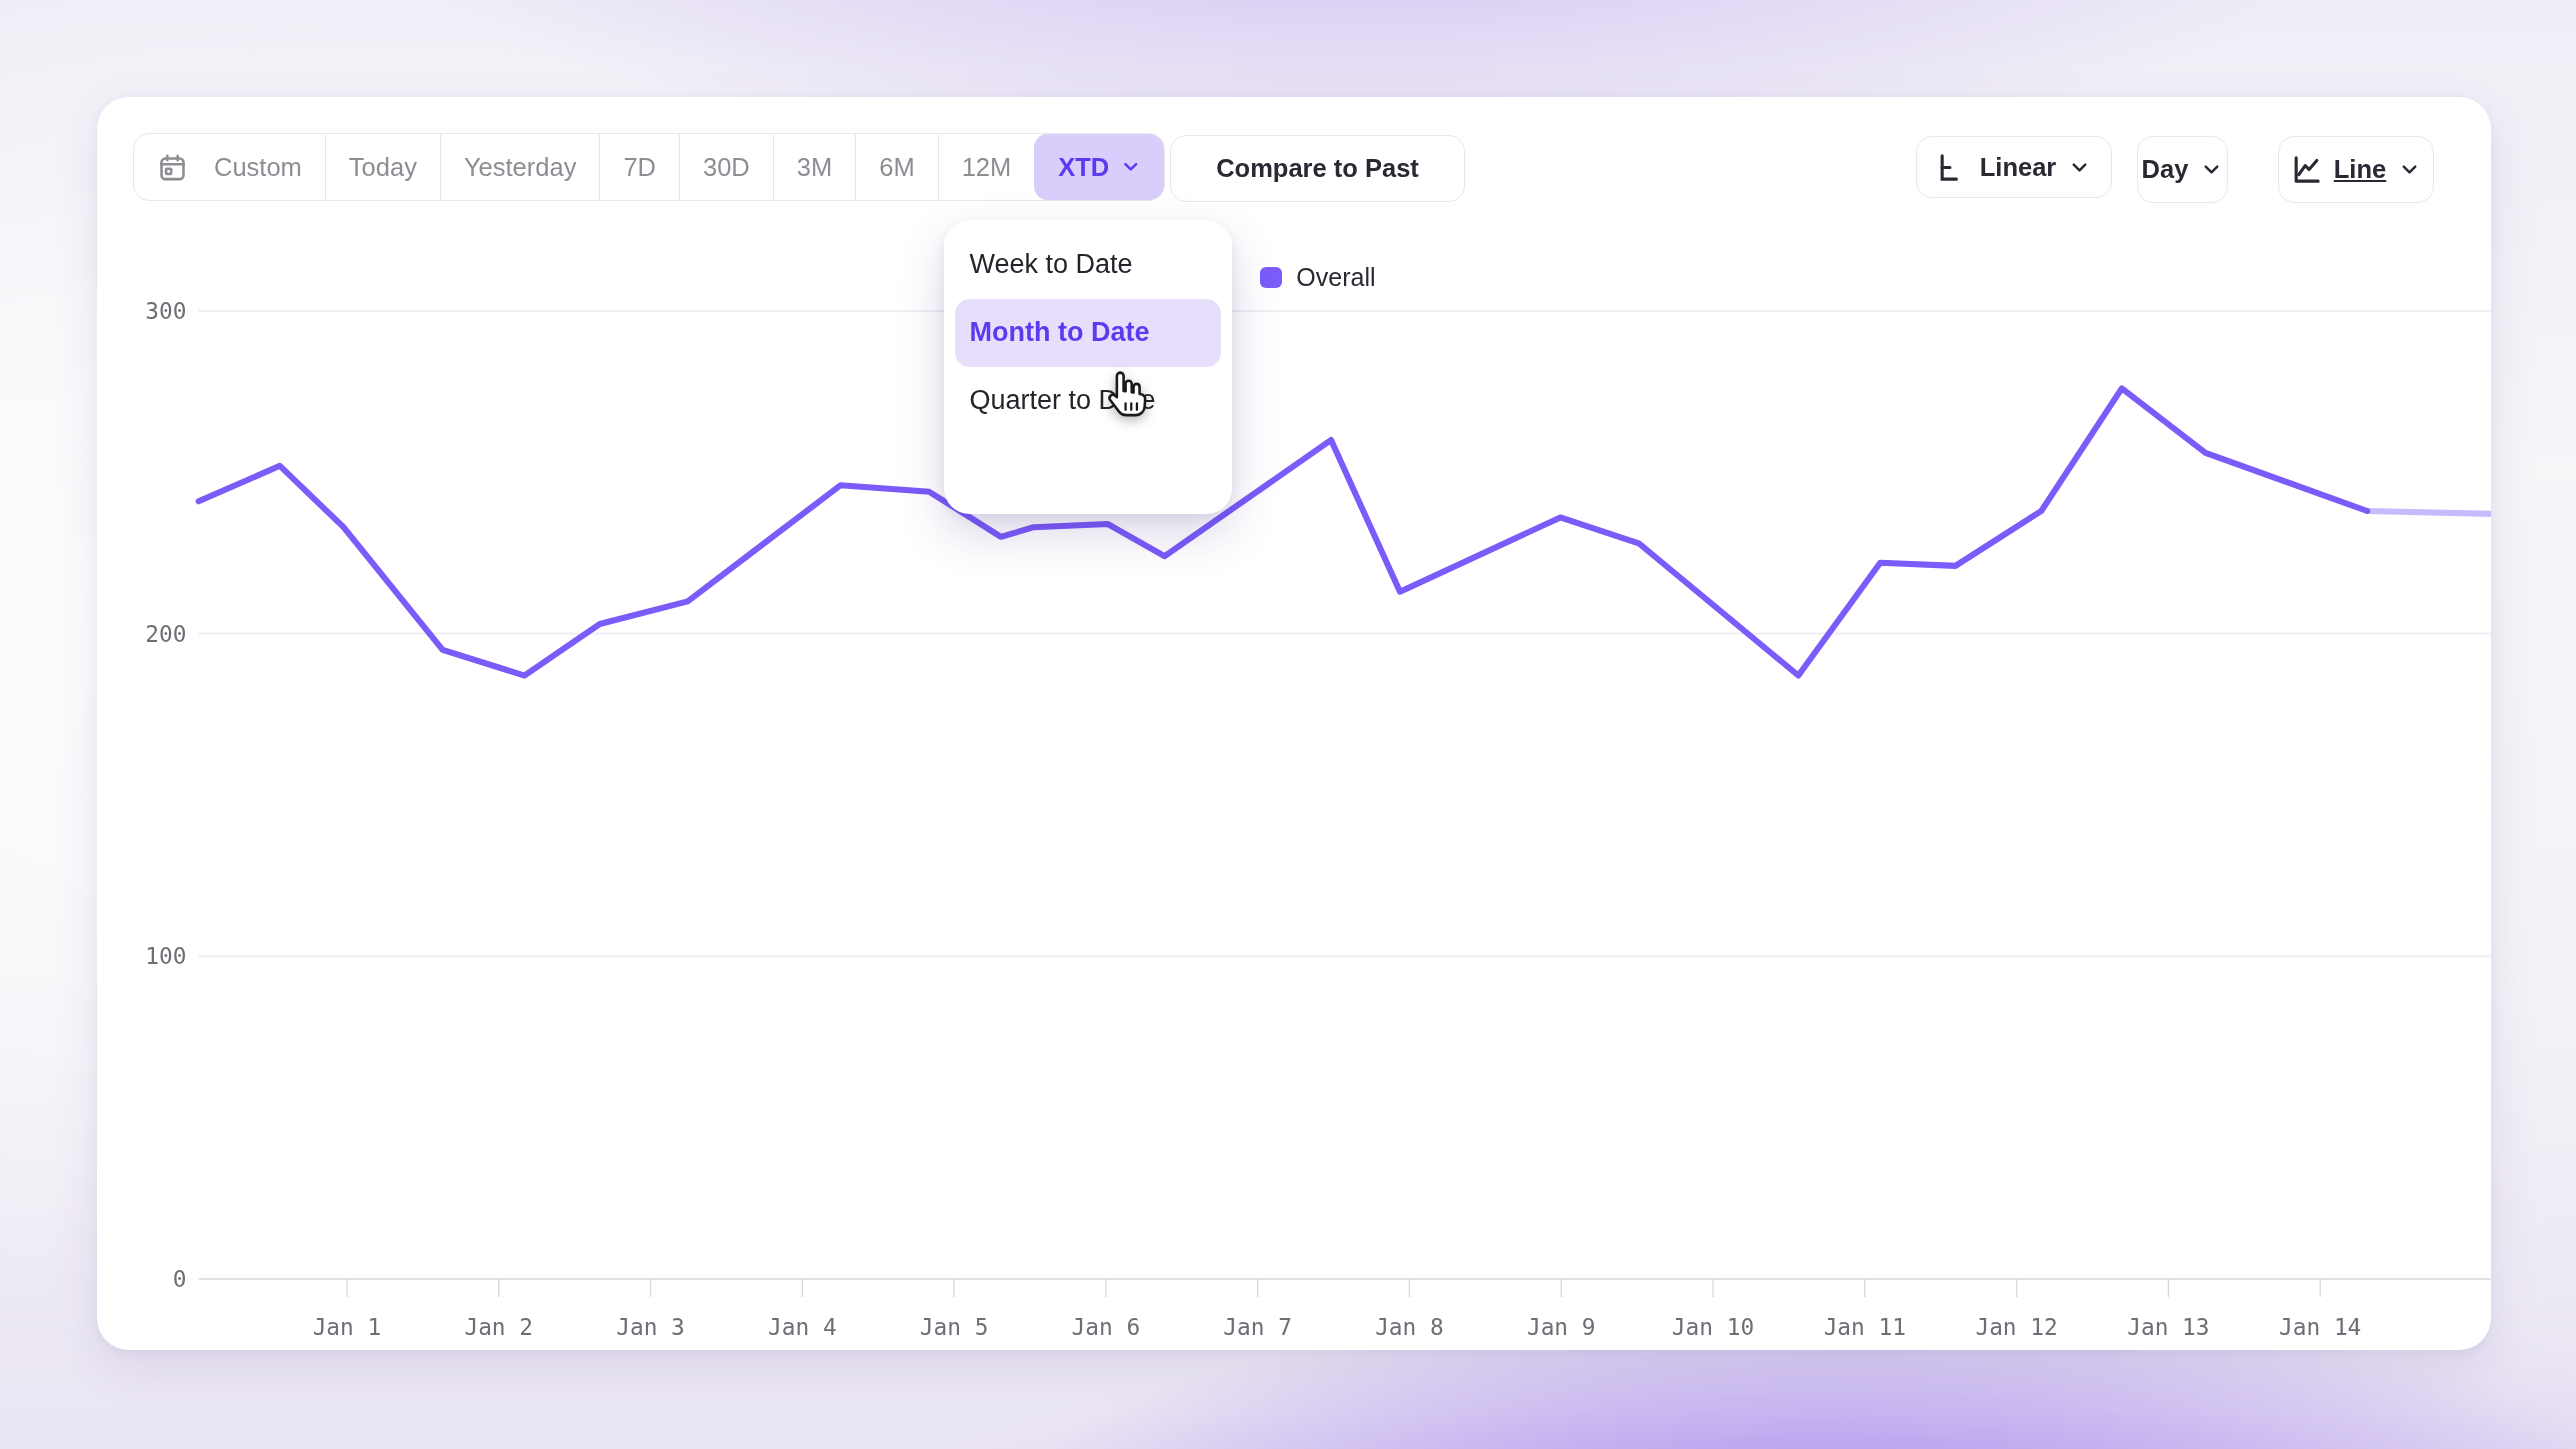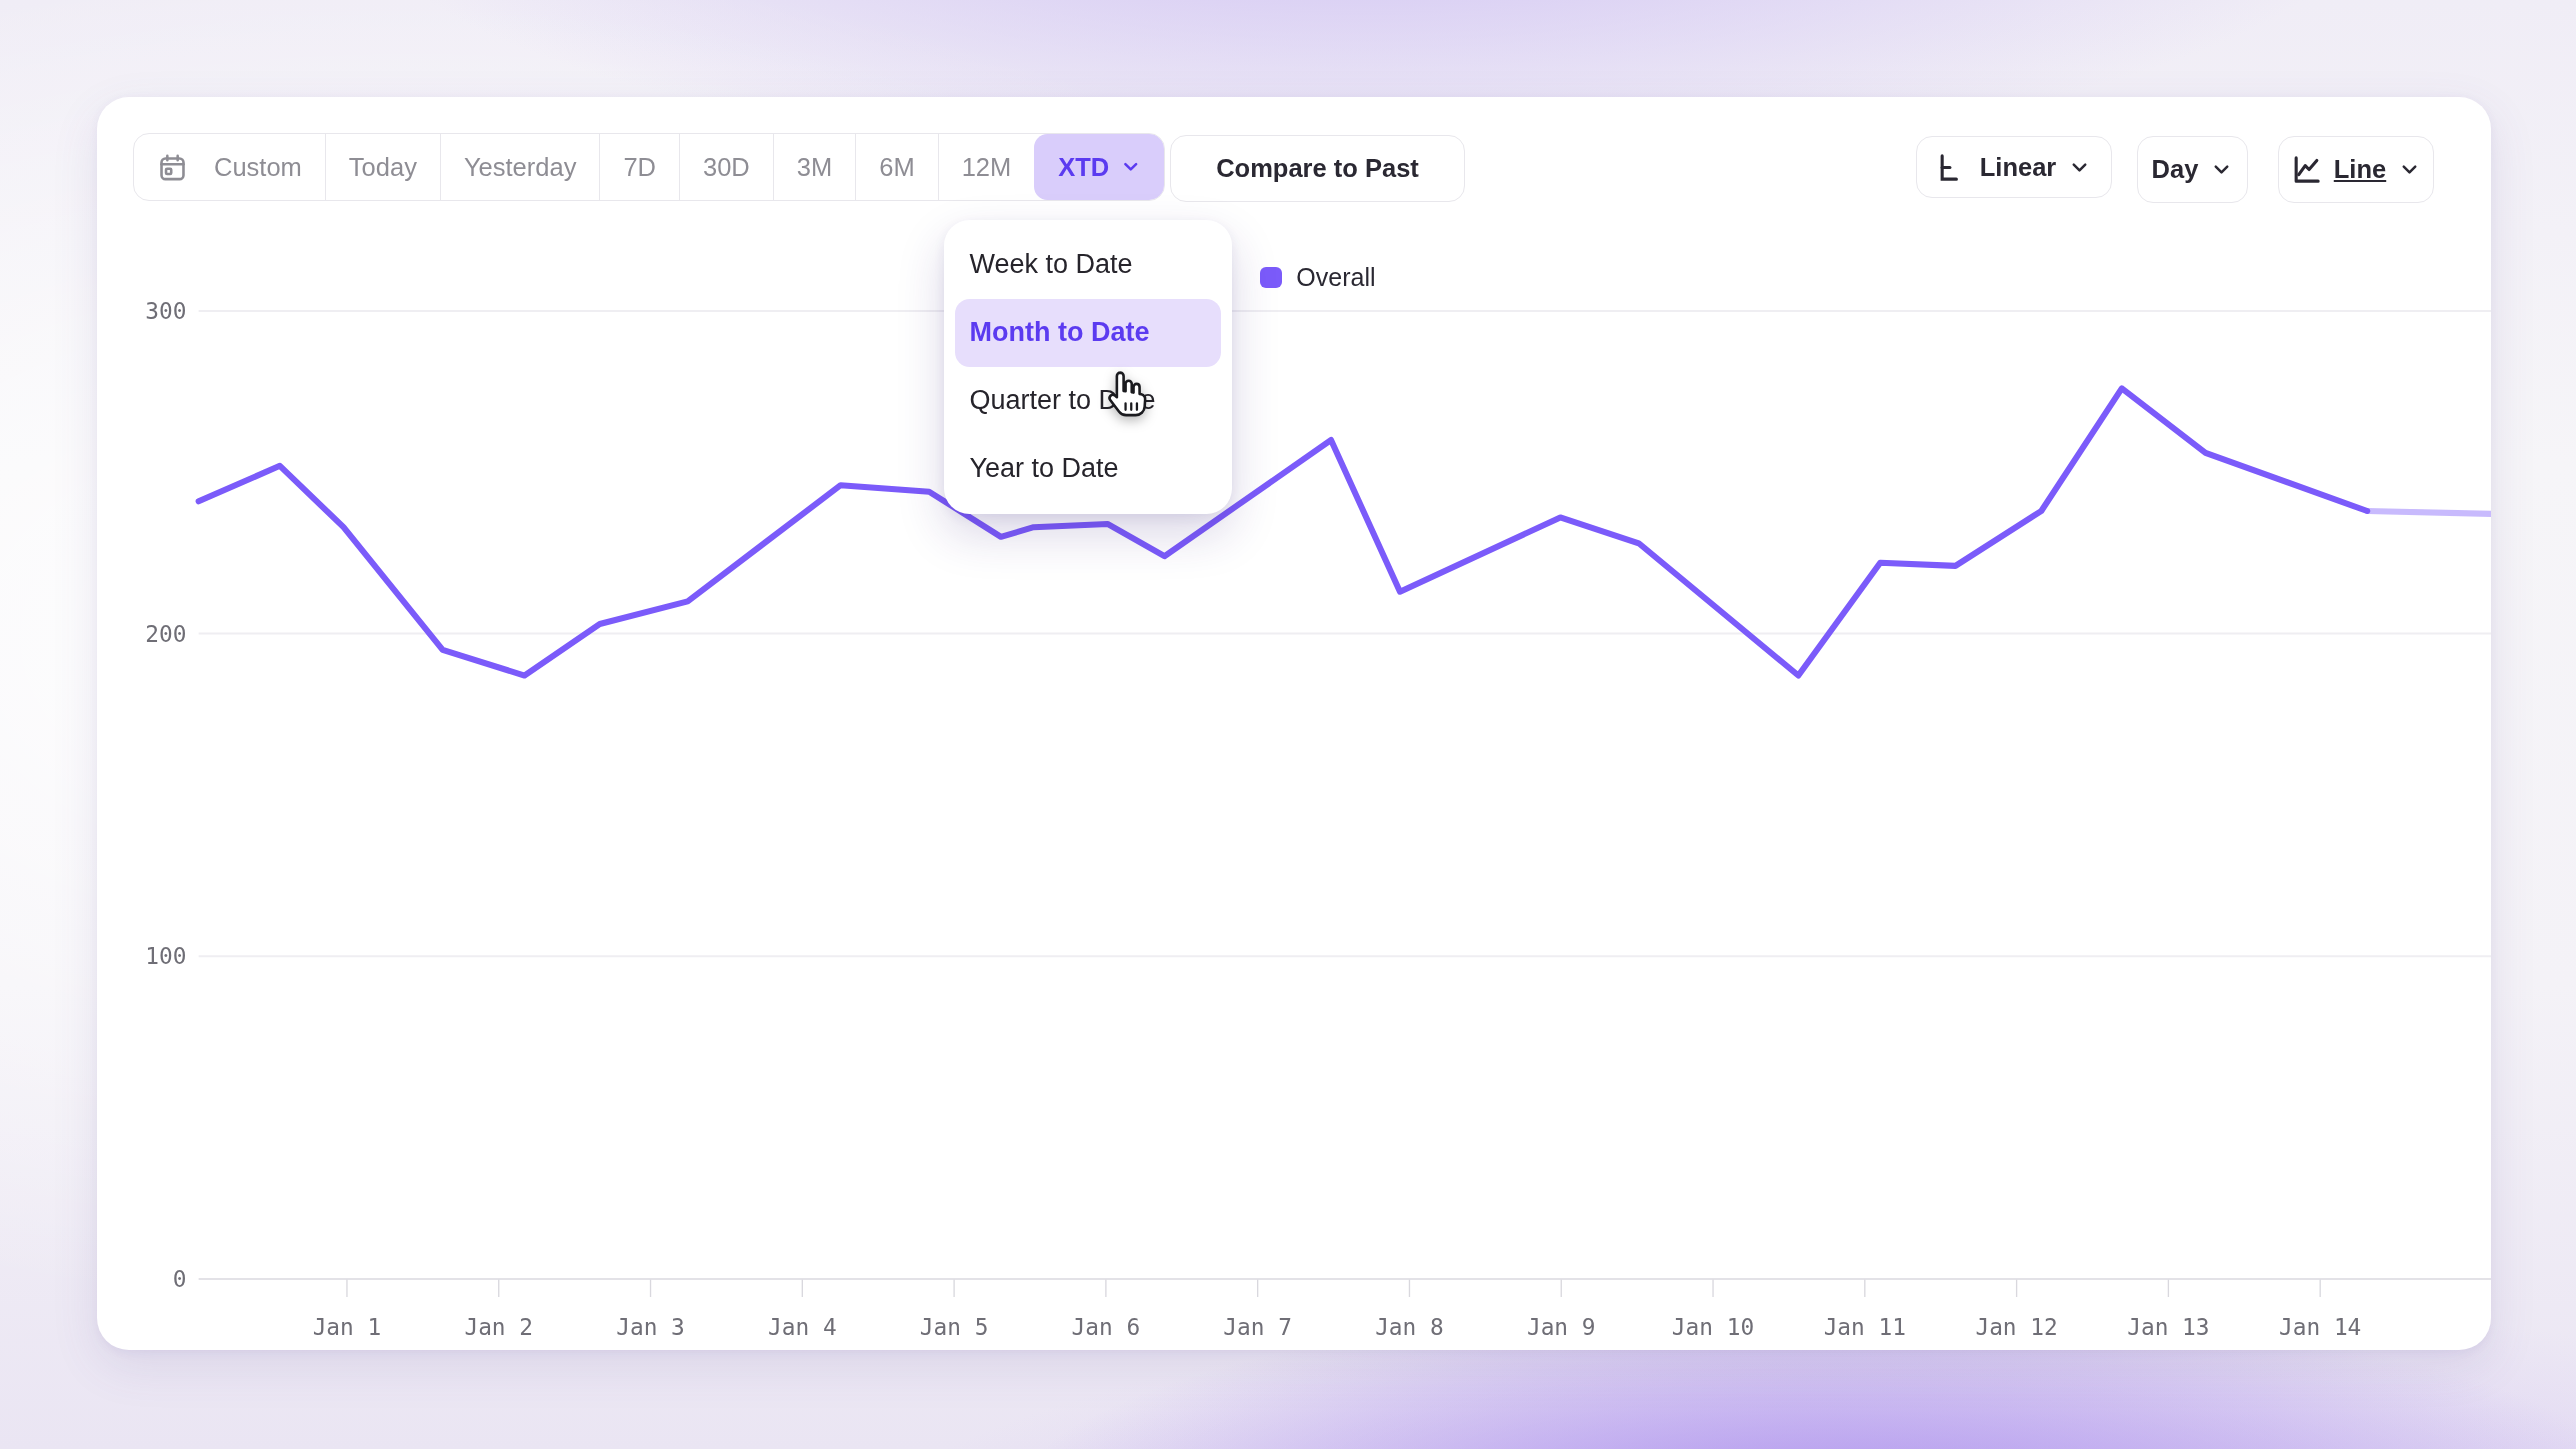--- a/index.html
+++ b/index.html
@@ -117,21 +117,21 @@
         </svg>
       </span>
       <span>Linear</span>
       <span class="chev" style="display:flex;">
         <svg width="23" height="23" viewBox="0 0 24 24" fill="none" stroke="#2a2832" stroke-width="2.6" stroke-linecap="round" stroke-linejoin="round">
             <path d="M6 9 L12 15 L18 9"></path>
           </svg>
       </span>
     </button>
 
-    <button class="btn" style="left:2040px;top:39px;width:111px;height:67px;">
+    <button class="btn" style="left:2040px;top:39px;width:91px;height:67px;">
       <span>Day</span>
       <span class="chev" style="display:flex;">
         <svg width="23" height="23" viewBox="0 0 24 24" fill="none" stroke="#2a2832" stroke-width="2.6" stroke-linecap="round" stroke-linejoin="round">
             <path d="M6 9 L12 15 L18 9"></path>
           </svg>
       </span>
     </button>
 
     <button class="btn" style="left:2181px;top:39px;width:156px;height:67px;text-decoration:underline;">
       <span style="display:flex;">
@@ -191,21 +191,20 @@
         <line x1="3313.8482999999997" x2="3313.8482999999997" y1="1763" y2="1789" stroke="#d9d8de" stroke-width="2"></line>
         <text x="3313.8482999999997" y="1846" text-anchor="middle" class="axis-label">Jan 14</text>
         <path d="M151.0 602.8 L272.1 549.9 L367.0 641.3 L514.8 824.1 L636.9 862.5 L749.0 785.6 L880.1 751.9 L1108.1 578.7 L1240.1 588.4 L1347.1 655.7 L1395.9 641.3 L1506.0 636.5 L1590.9 684.6 L1839.2 511.4 L1942.0 737.5 L2181.0 626.8 L2298.0 665.3 L2535.9 862.5 L2658.0 694.2 L2770.1 699.0 L2898.1 617.2 L3018.1 434.4 L3142.9 530.6 L3384.0 617.2" fill="none" stroke="#7b5bfa" stroke-width="9" stroke-linejoin="round" stroke-linecap="round"></path>
         <path d="M3384.0 617.2 L3590.0 622.0" fill="none" stroke="#7b5bfa" stroke-width="9" opacity="0.42" stroke-linejoin="round" stroke-linecap="round"></path>
       </svg>
 
     <div class="menu" id="menu">
         <div class="menu-item">Week to Date</div>
         <div class="menu-item highlighted">Month to Date</div>
         <div class="menu-item">Quarter to Date</div>
-        <div class="menu-item">Year to Date</div>
       </div>
 
     <span class="cursor">
       <svg width="52" height="56" viewBox="0 0 32 34">
         <path fill="#ffffff" stroke="#1b1b1f" stroke-width="1.6" stroke-linejoin="round" d="M11.2 2.6c1.2 0 2.1 1 2.1 2.1v9.2l1.2.2v-4.6c0-1 .85-1.9 1.9-1.9s1.9.9 1.9 1.9v5.2l1.1.2v-3.5c0-1 .8-1.85 1.85-1.85 1 0 1.8.8 1.85 1.8l.05 4.35 1 .25c1.5.4 2.5 1.8 2.4 3.35l-.3 4.3c-.2 2.9-2.6 5.15-5.5 5.15h-5.9c-1.7 0-3.3-.8-4.3-2.1l-5.5-7.2c-.6-.8-.5-1.9.2-2.6.7-.7 1.9-.75 2.7-.1l1.2 1V4.7c0-1.15.95-2.1 2.1-2.1z"></path>
         <path fill="none" stroke="#1b1b1f" stroke-width="1.4" stroke-linecap="round" d="M14.5 21.5v4 M18 21.5v4 M21.5 21.5v4"></path>
       </svg>
     </span>
 
   </div>

